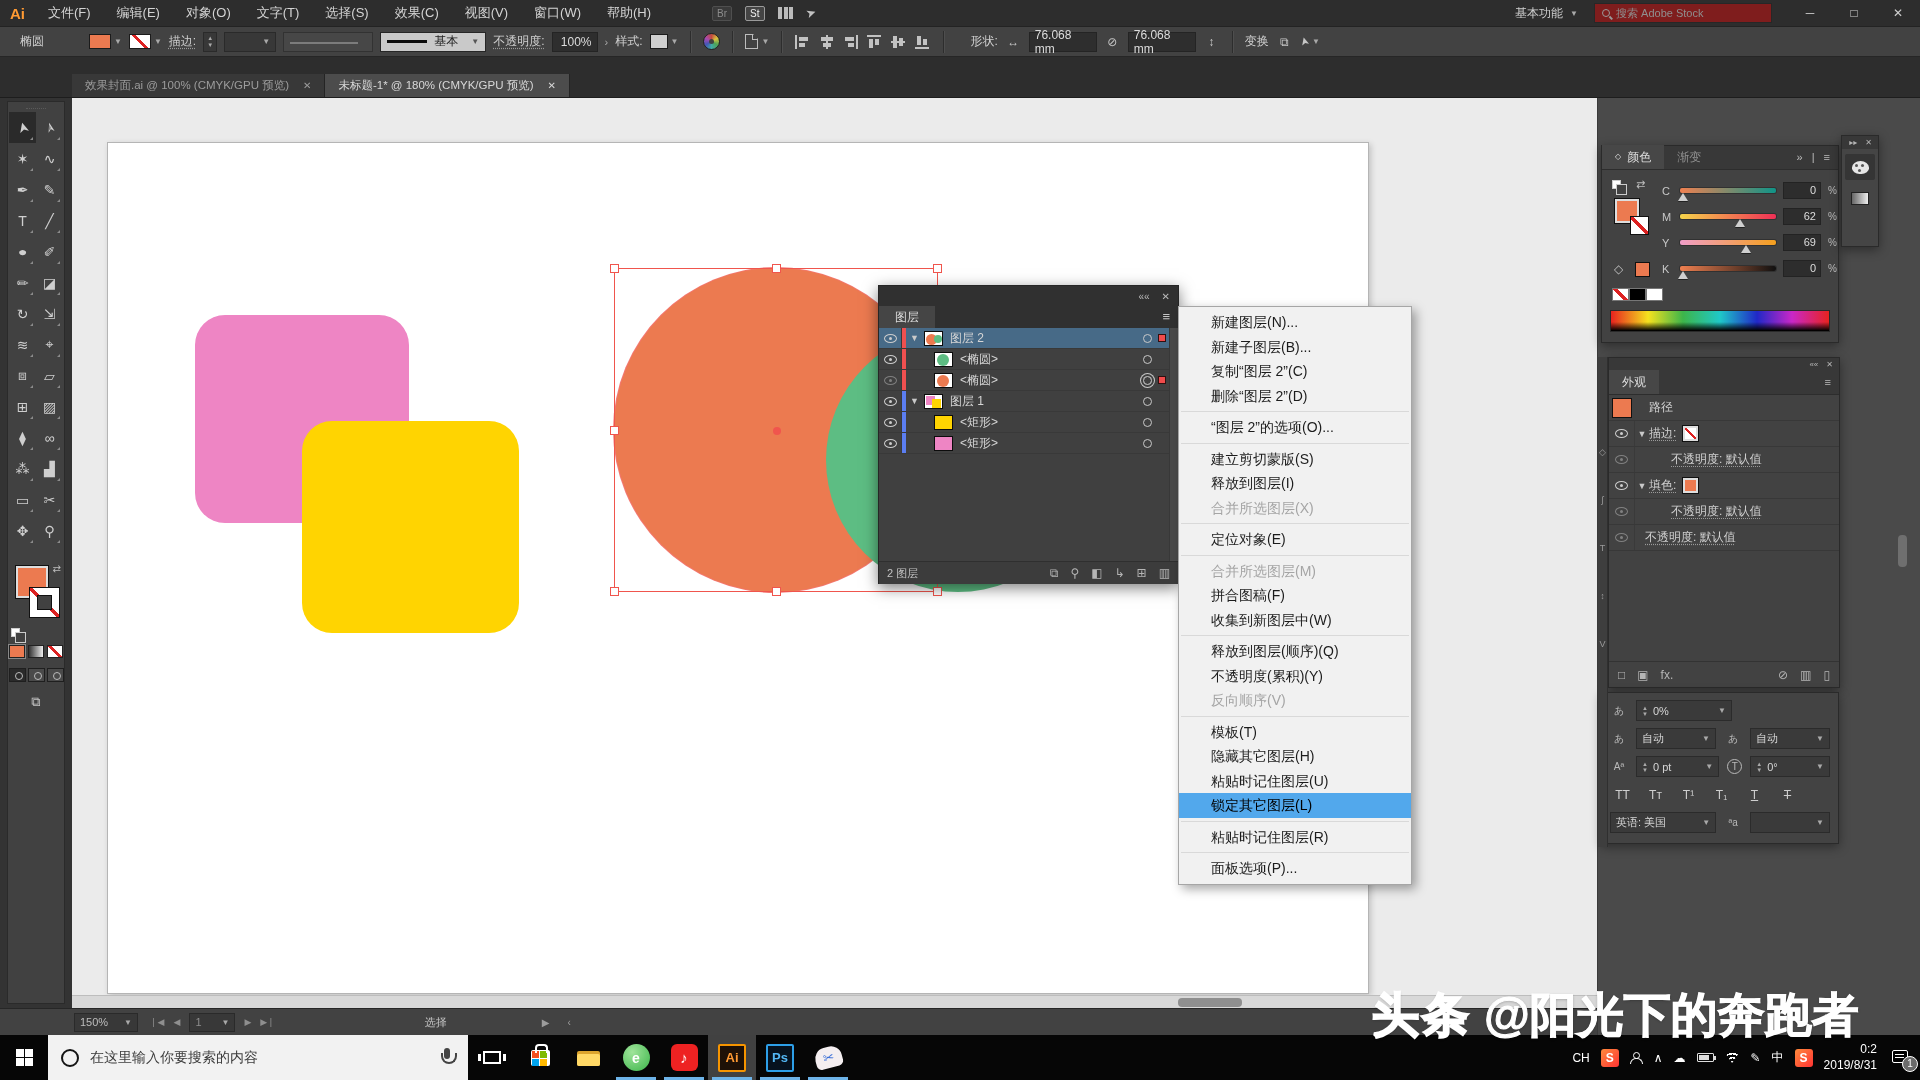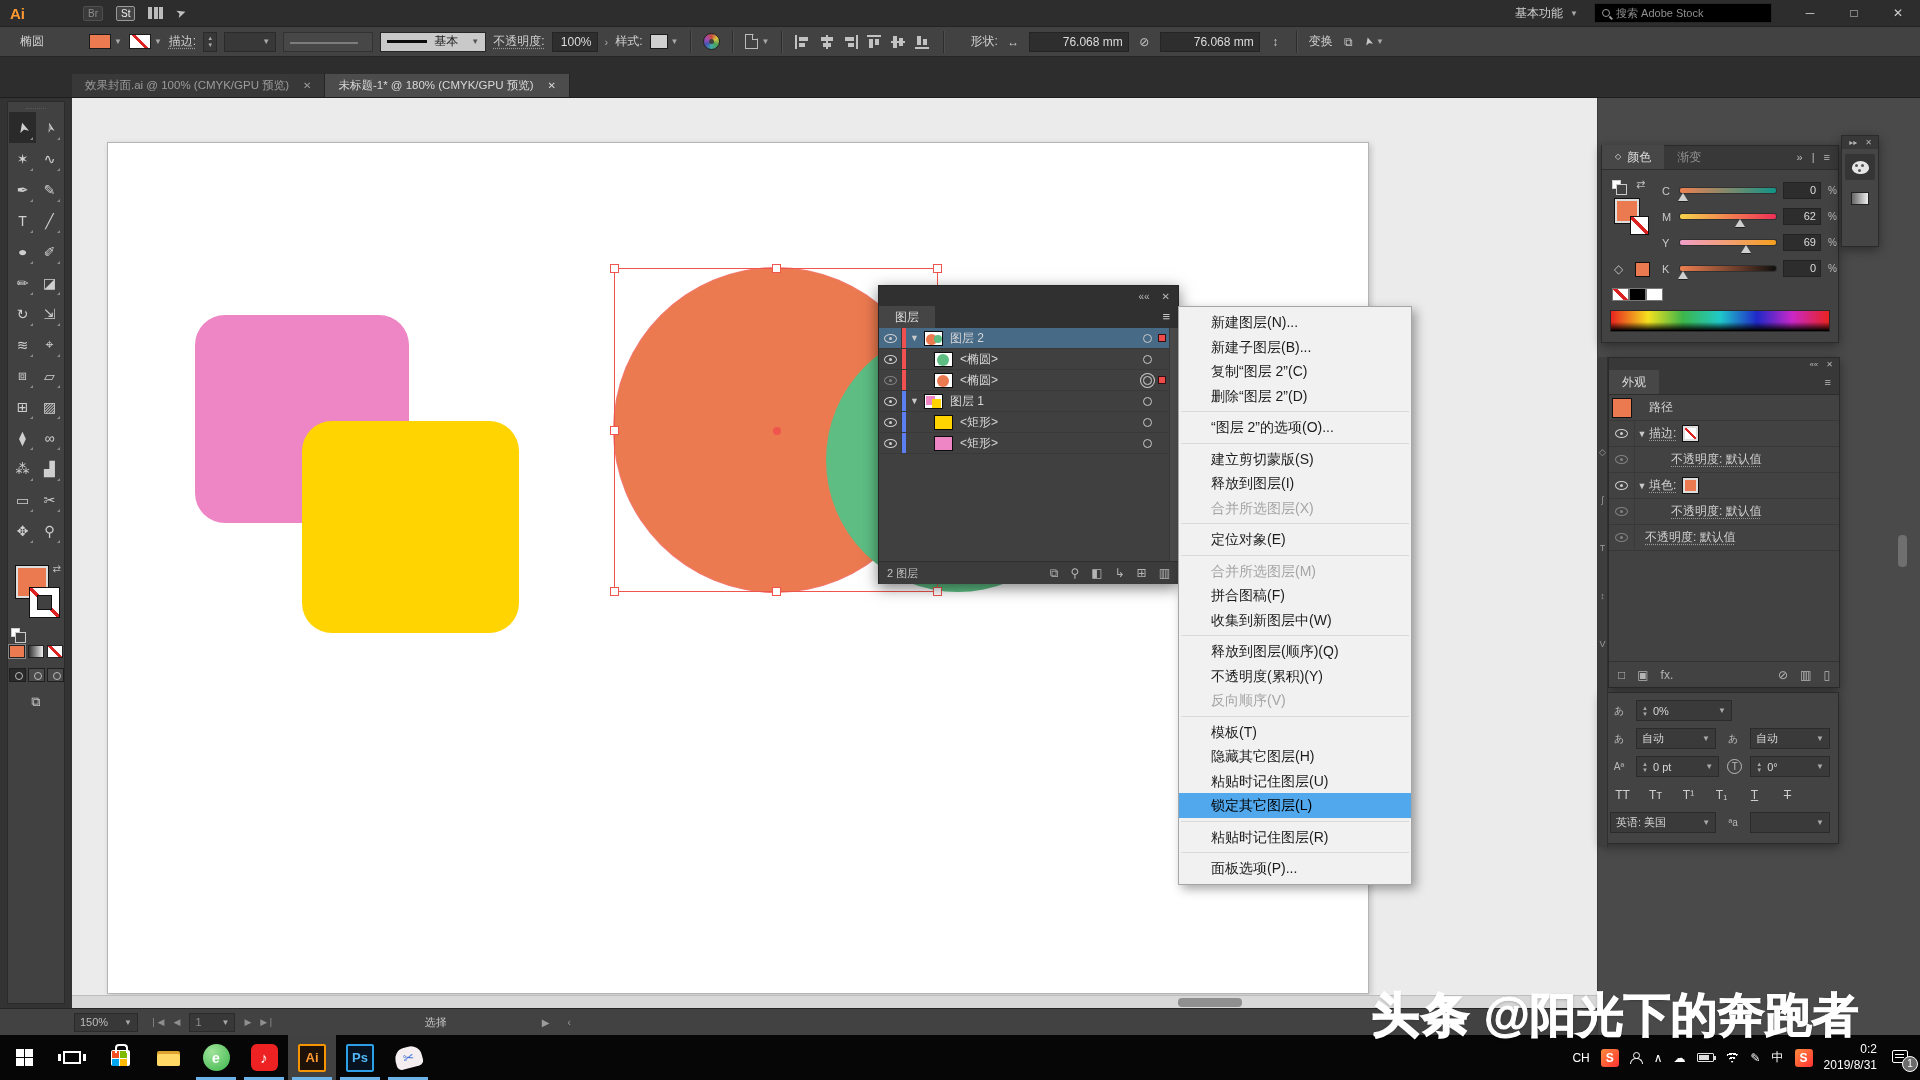--- a/index.html
+++ b/index.html
@@ -13,21 +13,21 @@
   #menu-items{display:flex}
   #menu-items .mi{padding:0 13px;line-height:26px;cursor:default}
   .mb-icons{display:flex;gap:13px;margin-left:48px;align-items:center}
   .bric{color:#8c8c8c;background:#3a3a3a;border:1px solid #4f4f4f;font-size:10px;padding:1px 4px;border-radius:2px}
   .stic{color:#eee;background:#444;border:1px solid #9a9a9a;font-size:10px;padding:1px 4px;border-radius:2px}
   .gridic{width:15px;height:12px;background:linear-gradient(90deg,#bbb 0 4px,transparent 4px 6px,#bbb 6px 10px,transparent 10px 11px,#bbb 11px 15px)}
   .shareic{color:#c2c2c2;font-size:12px;transform:rotate(-18deg)}
   .mb-right{margin-left:auto;display:flex;align-items:center;gap:16px}
   .ws-btn{display:flex;align-items:center;gap:7px;color:#cfcfcf;font-size:12px}
   .car{font-size:8px;color:#a9a9a9}
-  .stock-search{width:178px;height:20px;background:#000000;border:1px solid #272727;display:flex;align-items:center;gap:6px;padding:0 7px;font-size:11px;color:#8f8f8f}
+  .stock-search{width:178px;height:20px;background:#7f1d1d;border:1px solid #272727;display:flex;align-items:center;gap:6px;padding:0 7px;font-size:11px;color:#8f8f8f}
   .mag{width:8px;height:8px;border:1.5px solid #9a9a9a;border-radius:50%;position:relative;flex:none}
   .mag::after{content:"";position:absolute;width:4px;height:1.5px;background:#9a9a9a;left:6px;top:7px;transform:rotate(45deg)}
   .win-btns{display:flex}
   .wb{width:44px;height:26px;display:grid;place-items:center;color:#cfcfcf;font-size:12px}
 
   
   #controlbar{position:absolute;left:0;top:27px;width:1920px;height:30px;background:#424242;border-bottom:1px solid #262626;display:flex;align-items:center;font-size:12px;color:#cfcfcf;gap:7px;padding-left:8px}
   .ulink{text-decoration:underline dotted #9a9a9a;text-underline-offset:3px}
   .toolname{width:62px;margin-left:12px}
   .swbtn{display:flex;align-items:center;gap:3px}
@@ -36,21 +36,21 @@
   .stepper{width:14px;height:20px;background:#383838;border:1px solid #2a2a2a;display:flex;flex-direction:column;align-items:center;justify-content:center;font-size:6px;color:#aaa;line-height:7px}
   .combo{height:20px;background:#383838;border:1px solid #2a2a2a;display:flex;align-items:center;padding:0 5px;gap:5px;color:#d0d0d0}
   .combo .car{margin-left:auto}
   .w55{width:52px}
   .brushprof{width:90px;height:20px;background:#4a4a4a;border:1px solid #2a2a2a;opacity:.65;position:relative}
   .brushprof::before{content:"";position:absolute;left:6px;right:14px;top:9px;height:2px;background:#9c9c9c}
   .linesty{width:106px;height:20px;background:#c9c9c9;border:1px solid #262626;display:flex;align-items:center;gap:7px;padding:0 6px;color:#222}
   .linesty .ln{width:40px;height:3px;background:#0d0d0d}
   .linesty .car{color:#555;margin-left:auto}
   .vbox{background:#2e2e2e;border:1px solid #242424;height:20px;display:flex;align-items:center;justify-content:flex-end;padding:0 5px;color:#dcdcdc;width:46px}
-  .vbox.wide{width:100px}
+  .vbox.wide{width:68px}
   .subarr{color:#a9a9a9;font-size:11px}
   .stylesw{width:18px;height:15px;background:#cfcfcf;border:1px solid #1b1b1b}
   .vr{width:1px;height:22px;background:#2d2d2d;box-shadow:1px 0 0 #4e4e4e;margin:0 5px}
   .wheel{width:17px;height:17px;border-radius:50%;border:1px solid #222;background:conic-gradient(#c24a3f,#d8c23e,#4da356,#3fa9a5,#4456b5,#a84ab0,#c24a3f);position:relative}
   .wheel::after{content:"";position:absolute;inset:5px;border-radius:50%;background:#424242}
   .docic{width:13px;height:15px;border:1px solid #bdbdbd;position:relative}
   .docic::after{content:"";position:absolute;right:-1px;top:-1px;border-left:5px solid transparent;border-top:5px solid #424242;box-shadow:-1px 1px 0 #bdbdbd}
   .alico{width:17px;height:16px;position:relative;display:inline-block}
   .alico i{position:absolute;background:#c2c2c2}
   .al-l .e{left:1px;top:1px;width:2px;height:14px}.al-l .b1{left:5px;top:3px;width:9px;height:4px}.al-l .b2{left:5px;top:9px;width:6px;height:4px}
@@ -276,20 +276,31 @@
   
   #watermark{position:absolute;left:1372px;top:984px;z-index:200;color:#fff;font-size:47px;font-weight:bold;white-space:nowrap;text-shadow:0 1px 3px rgba(0,0,0,.28)}
   #watermark .brand{font-weight:900;-webkit-text-stroke:2px #fff;margin-right:12px;letter-spacing:3px}
   #watermark .handle{-webkit-text-stroke:1px #fff}
 </style>
 </head>
 <body>
 
 <div id="menubar">
   <span class="ai-logo">Ai</span>
+  <div id="menu-items">
+      <span class="mi">文件(F)</span>
+      <span class="mi">编辑(E)</span>
+      <span class="mi">对象(O)</span>
+      <span class="mi">文字(T)</span>
+      <span class="mi">选择(S)</span>
+      <span class="mi">效果(C)</span>
+      <span class="mi">视图(V)</span>
+      <span class="mi">窗口(W)</span>
+      <span class="mi">帮助(H)</span>
+    </div>
   <div class="mb-icons">
     <span class="bric">Br</span>
     <span class="stic">St</span>
     <span class="gridic"></span>
     <span class="shareic">➤</span>
   </div>
   <div class="mb-right">
     <span class="ws-btn">
       <span>基本功能</span>
       <span class="car">▼</span>
@@ -915,20 +926,25 @@
 
 <div id="taskbar">
   <span class="tstart">
       <span class="winlogo">
         <i></i>
         <i></i>
         <i></i>
         <i></i>
       </span>
     </span>
+  <span id="tbsearch">
+    <span class="cortana"></span>
+    <span>在这里输入你要搜索的内容</span>
+    <span class="micwrap"></span>
+  </span>
   <span id="tbapps" style="display:flex">
       <span class="tb-app">
         <span class="tvic"></span>
       </span>
       <span class="tb-app">
         <span class="storeic">
           <i class="s1"></i>
           <i class="s2"></i>
           <i class="s3"></i>
           <i class="s4"></i>

